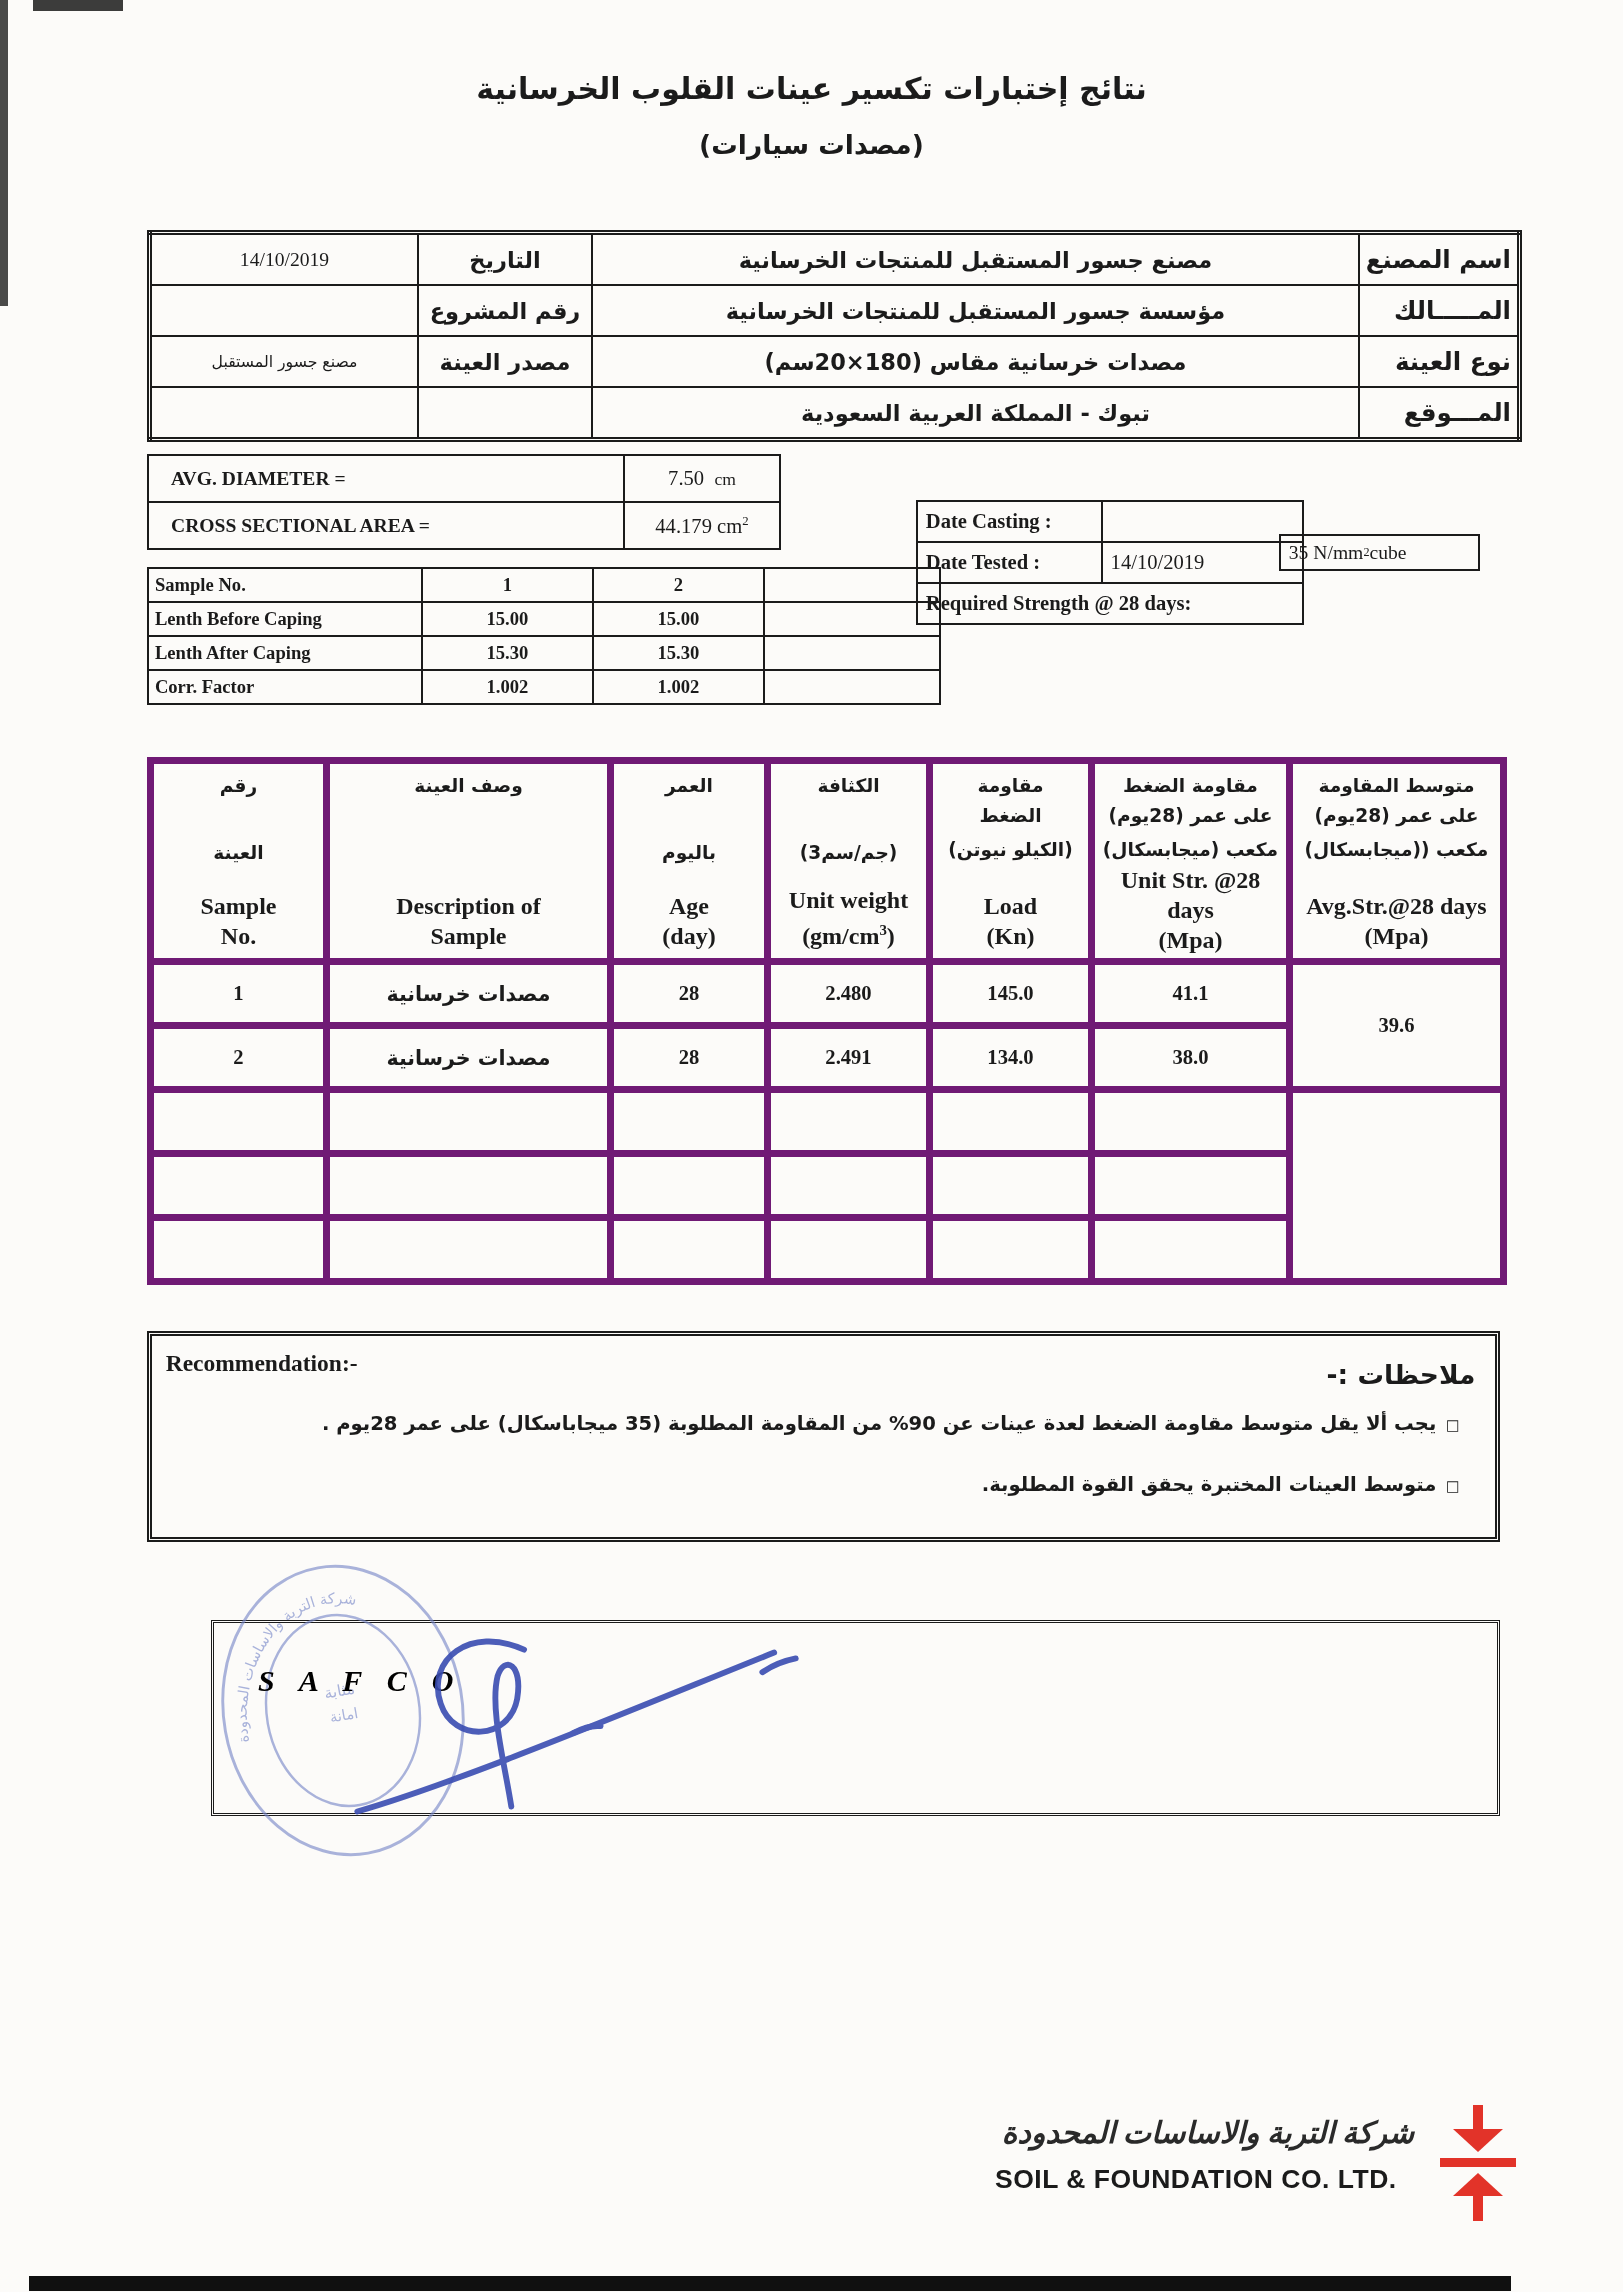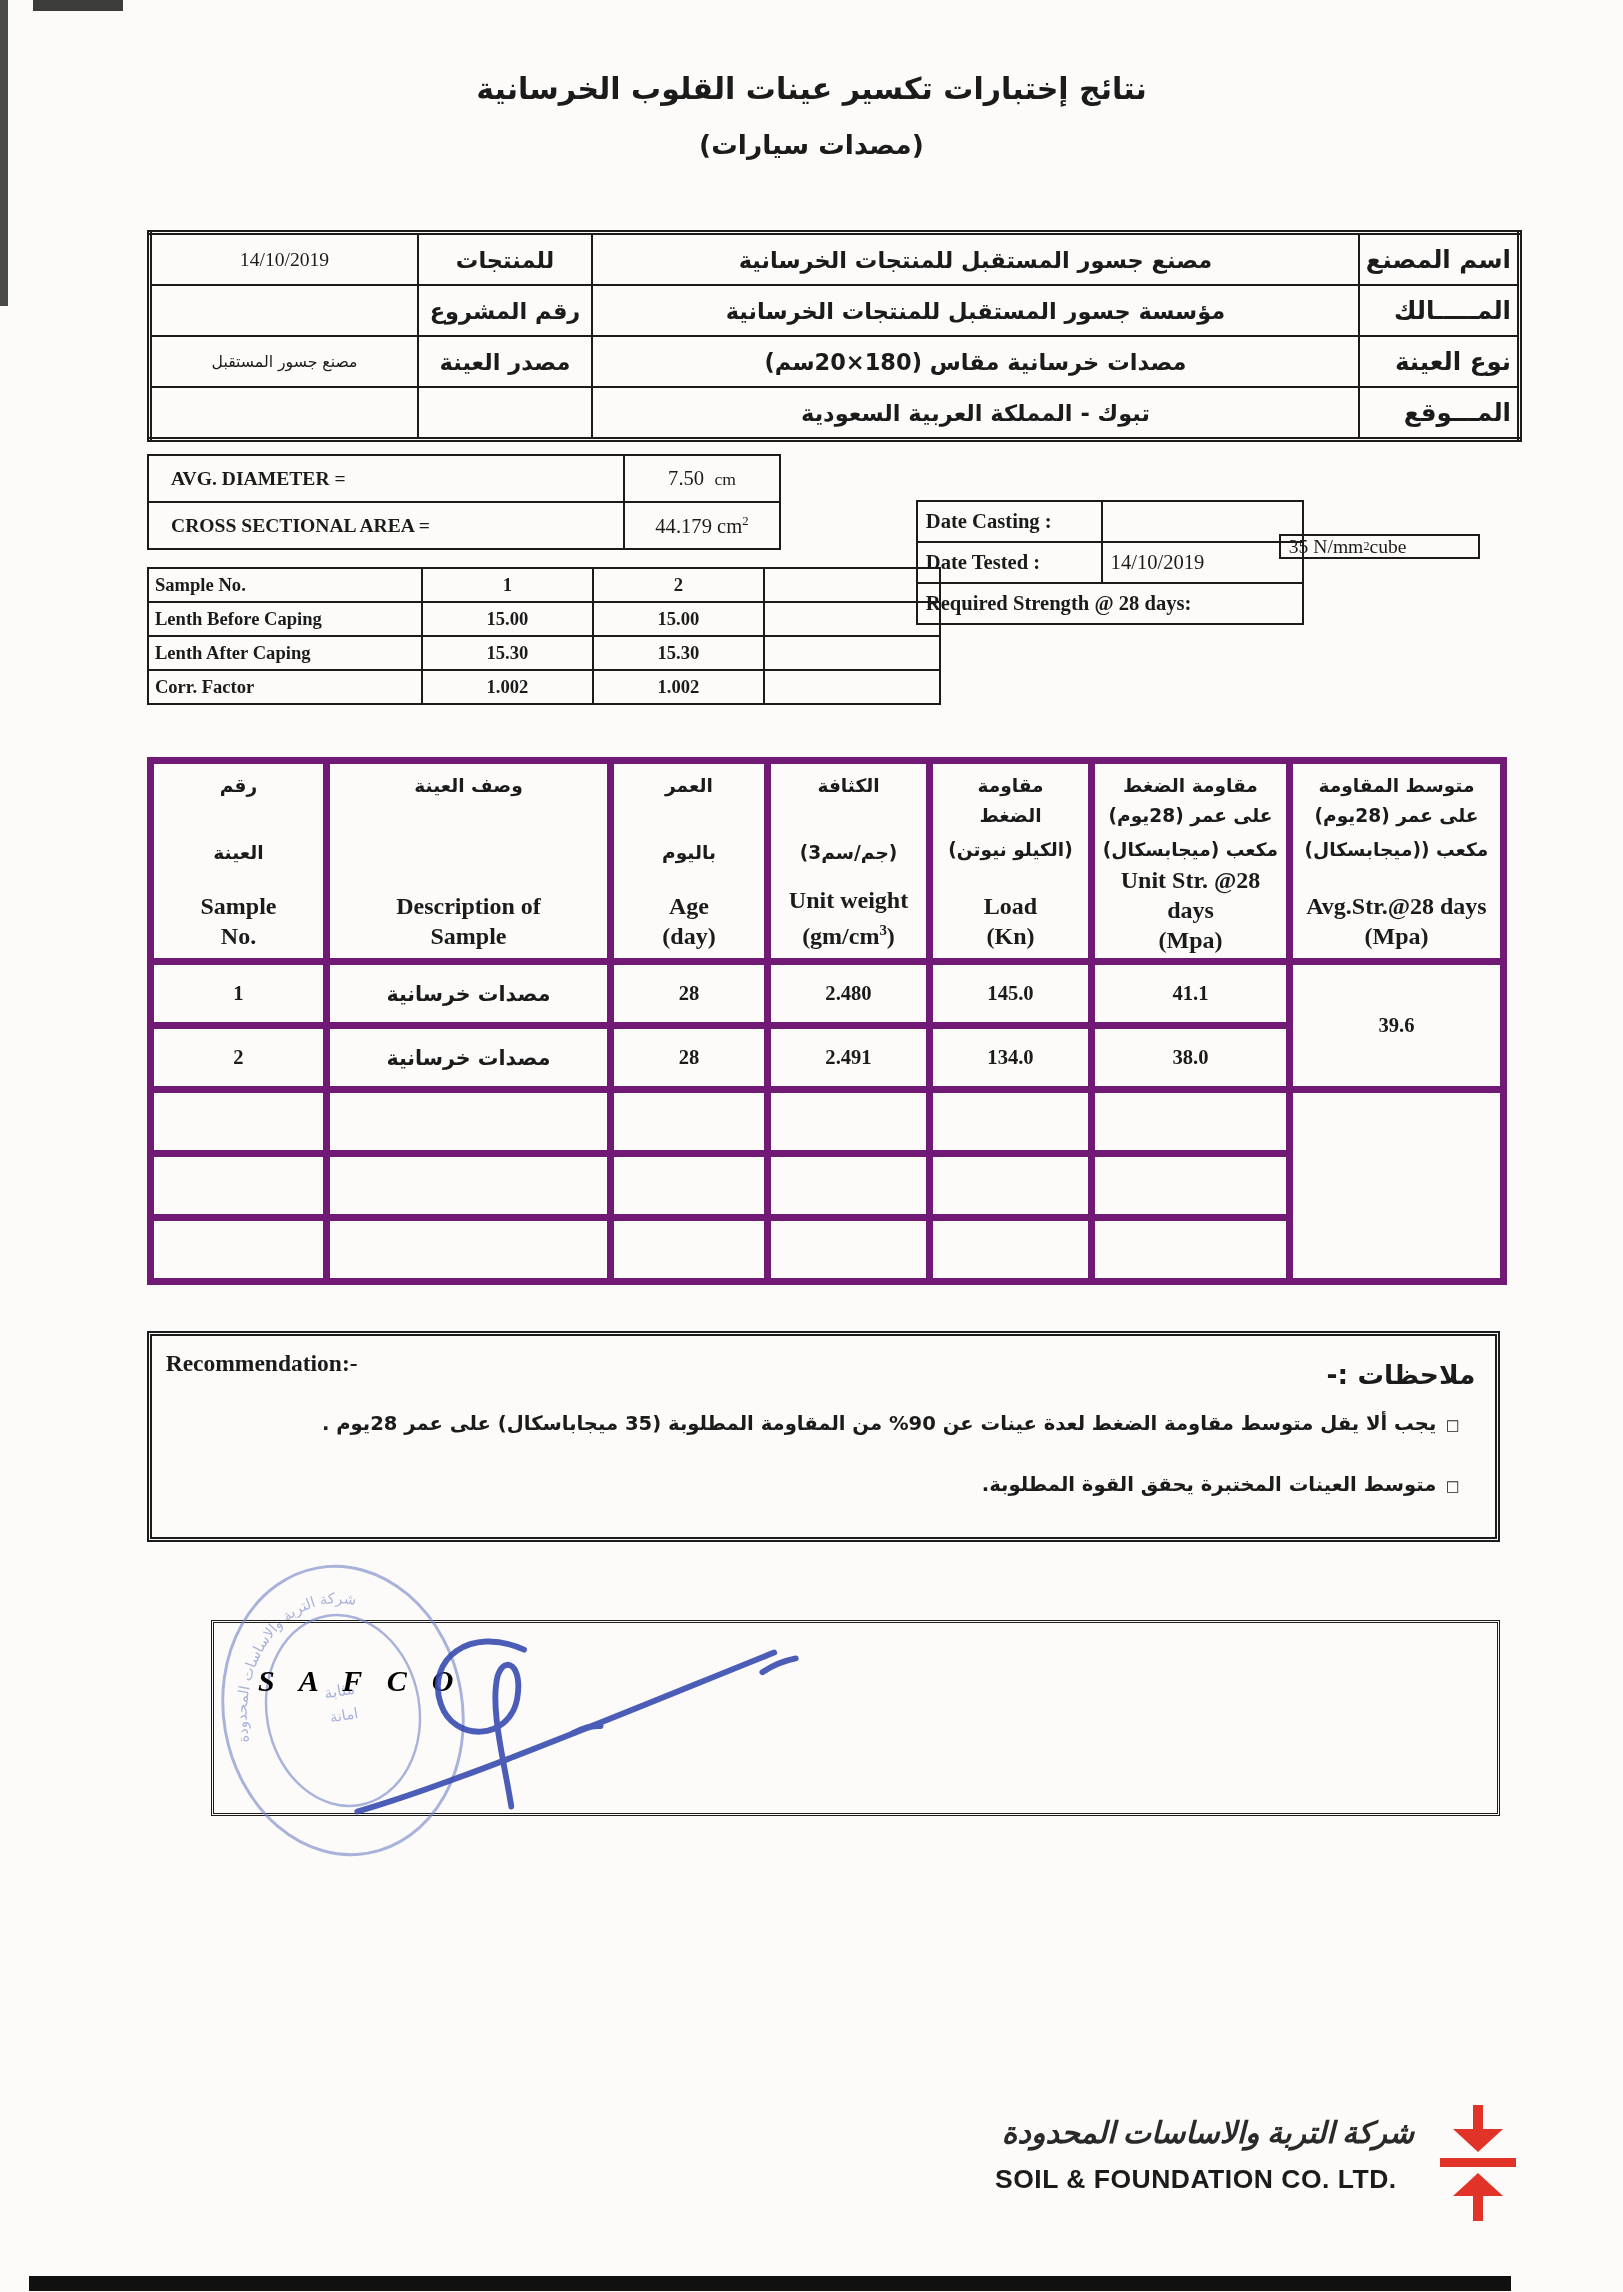--- a/index.html
+++ b/index.html
@@ -29,21 +29,21 @@
   
   .avg-table{left:147px;top:454px;width:603px;border:2.9px solid #1b1b1b;}
   .avg-table td{border:2px solid #1b1b1b;height:43px;vertical-align:middle;}
   .avg-lbl{width:451px;font-size:19.6px;font-weight:700;padding-left:22px;}
   .avg-val{width:152px;font-size:20.6px;text-align:center;}
   
   .date-table{left:916px;top:454px;width:365px;border:2.9px solid #1b1b1b;margin-top:46px;}
   .date-table td{border:2px solid #1b1b1b;height:37px;vertical-align:middle;font-size:20.6px;}
   .date-lbl{width:174px;font-weight:700;padding-left:7.8px;}
   .date-val{width:190px;padding-left:7.8px;}
-  .req-box{left:1279px;top:534px;width:201px;height:25px;border:2px solid #1b1b1b;
+  .req-box{left:1279px;top:534px;width:201px;height:37px;border:2px solid #1b1b1b;
            font-size:19.6px;display:flex;align-items:center;padding-left:7.8px;box-sizing:border-box;}
   
   .cap-table{left:147px;top:567px;width:769px;border:2.9px solid #1b1b1b;}
   .cap-table td{border:2px solid #1b1b1b;height:30px;vertical-align:middle;font-size:18.6px;}
   .cap-lbl{width:265px;font-weight:700;padding-left:5.9px;}
   .cap-c{width:167px;text-align:center;font-weight:600;}
   .cap-e{width:172px;}
   
   .res-table{left:147px;top:757px;width:1353px;border:5.9px double #1b1b1b;}
   .res-table th,.res-table td{border:7px solid #701a75;}
@@ -88,21 +88,21 @@
   <div class="abs bottom-bar"></div>
 
   <div class="abs title-main ar">نتائج إختبارات تكسير عينات القلوب الخرسانية</div>
   <div class="abs title-sub ar">(مصدات سيارات)</div>
 
   <table class="abs info-table ar">
     <tbody>
         <tr>
       <td class="info-lbl">اسم المصنع</td>
       <td class="info-val">مصنع جسور المستقبل للمنتجات الخرسانية</td>
-      <td class="info-lbl2">للمنتجات</td>
+      <td class="info-lbl2">التاريخ</td>
       <td class="info-val2 ltr serif">14/10/2019</td>
     </tr>
     <tr>
       <td class="info-lbl">المـــــالك</td>
       <td class="info-val">مؤسسة جسور المستقبل للمنتجات الخرسانية</td>
       <td class="info-lbl2">رقم المشروع</td>
       <td class="info-val2"></td>
     </tr>
     <tr>
       <td class="info-lbl">نوع العينة</td>

